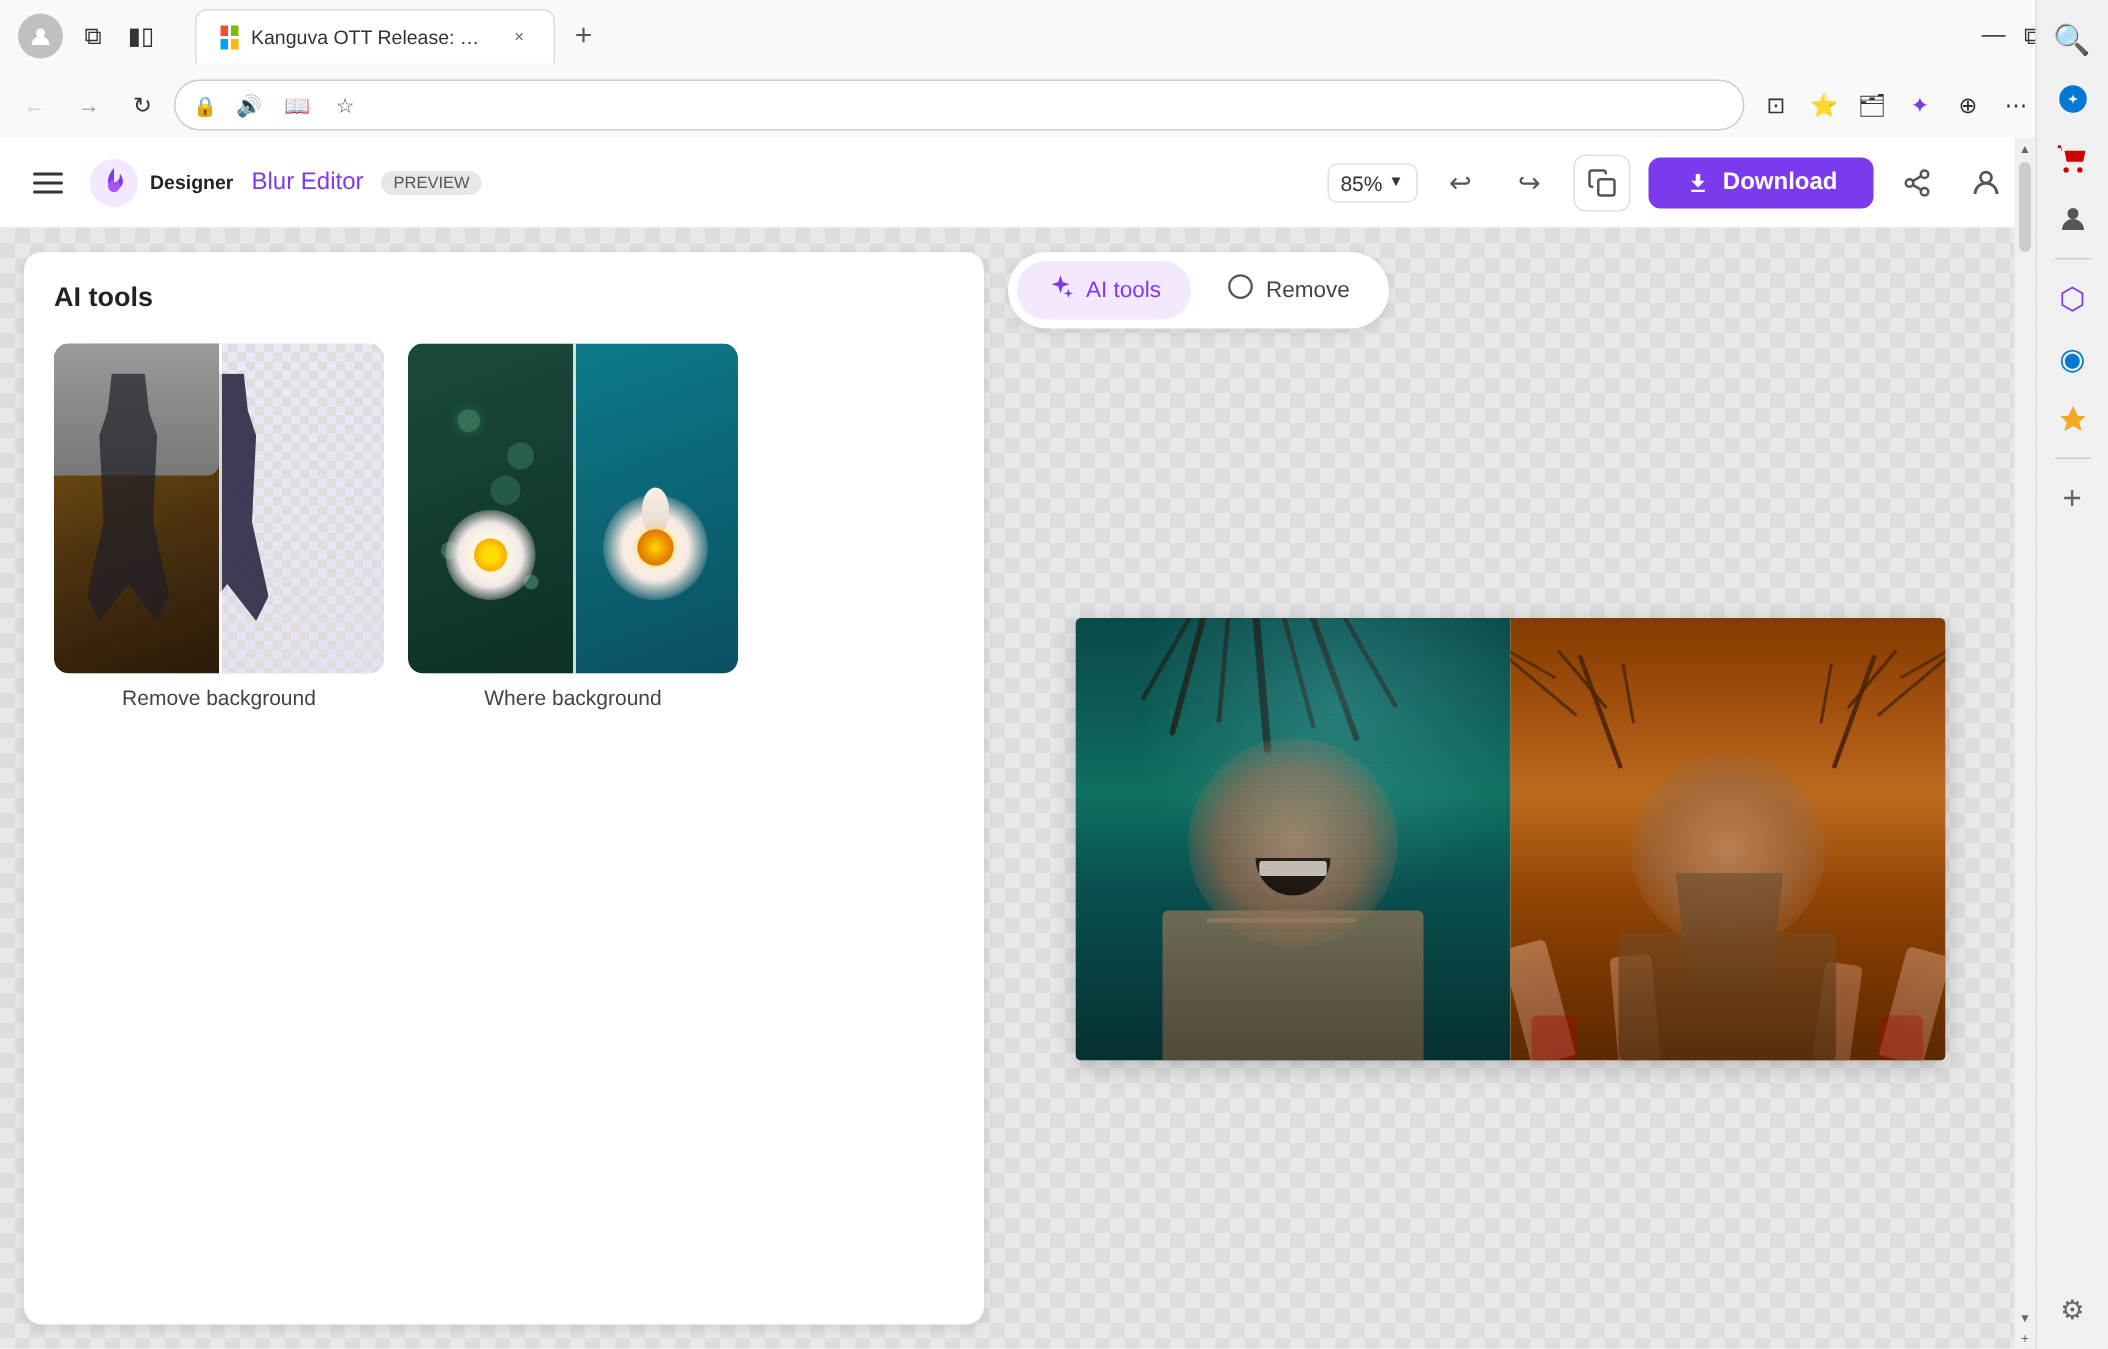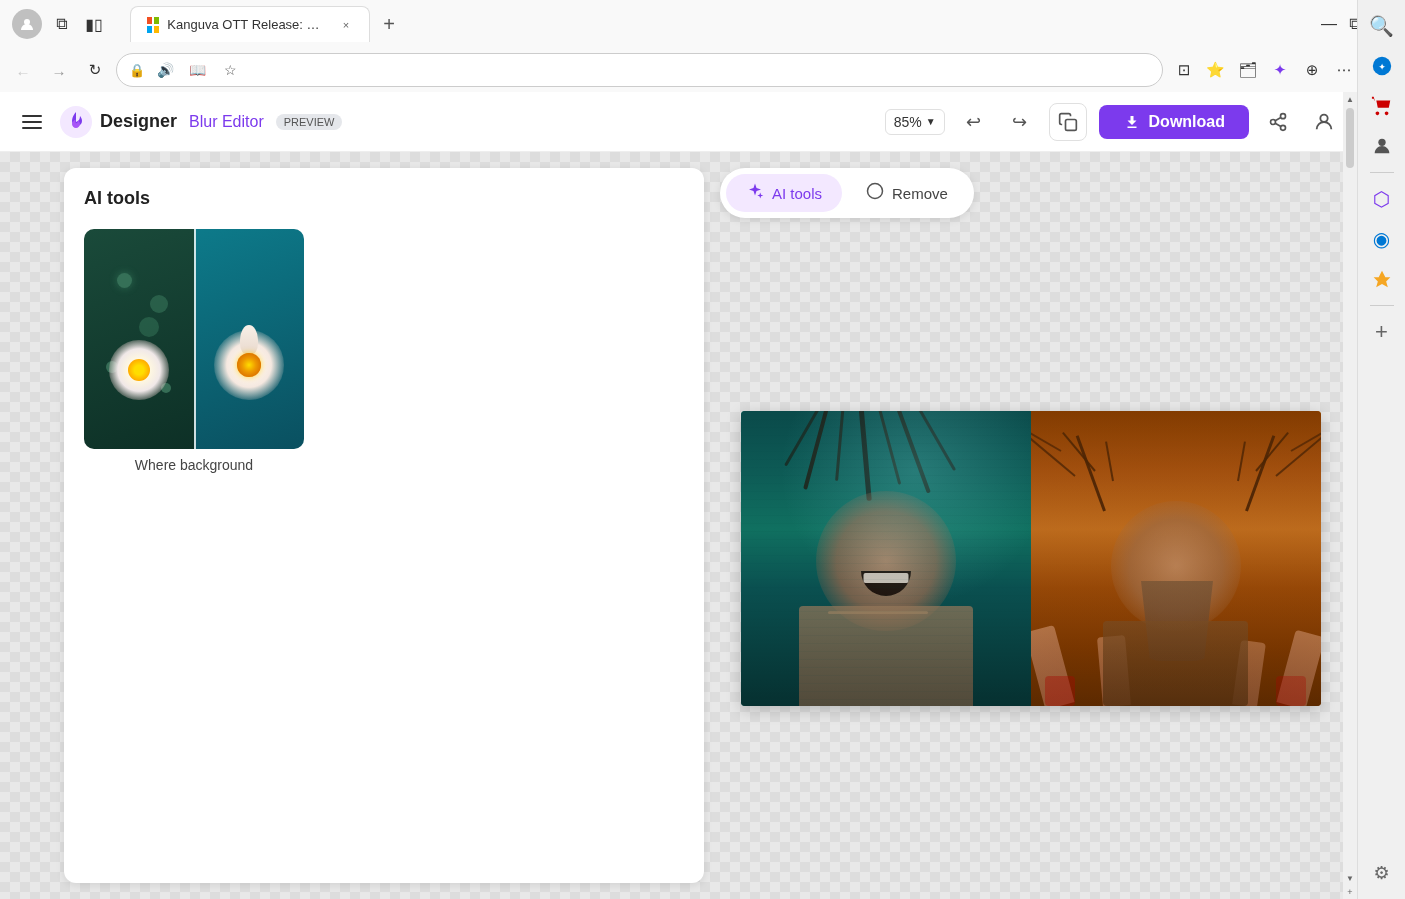--- a/index.html
+++ b/index.html
@@ -257,21 +257,21 @@
       align-items: center;
       gap: 8px;
     }
 
     .logo-icon {
       width: 32px;
       height: 32px;
     }
 
     .designer-brand {
-      font-size: 18px;
+      font-size: 13px;
       font-weight: 600;
       color: #222;
     }
 
     .image-editor-label {
       font-size: 16px;
       color: #7c3aed;
       font-weight: 500;
     }
 
@@ -360,21 +360,20 @@
       flex: 1;
       overflow: hidden;
       background: #e8e8e8;
       background-image: 
         linear-gradient(45deg, #ddd 25%, transparent 25%),
         linear-gradient(-45deg, #ddd 25%, transparent 25%),
         linear-gradient(45deg, transparent 75%, #ddd 75%),
         linear-gradient(-45deg, transparent 75%, #ddd 75%);
       background-size: 20px 20px;
       background-position: 0 0, 0 10px, 10px -10px, -10px 0px;
-      padding-left: 48px;
     }
 
     
     .left-panel {
       width: 640px;
       background: white;
       margin: 16px 0 16px 16px;
       border-radius: 12px;
       padding: 20px;
       box-shadow: 0 2px 8px rgba(0,0,0,0.1);
@@ -680,20 +679,44 @@
       </button>
     </div>
 
     <div class="main-content">
 
       <div class="left-panel">
         <h2 class="panel-title">AI tools</h2>
 
         <div class="tool-cards">
 
+          <div class="tool-card">
+            <div class="tool-card-image">
+
+              <div style="width:100%; height:100%; display:flex; position:relative;">
+
+                <div style="width:50%; height:100%; background:linear-gradient(160deg,#8b6914 0%,#6b4a10 30%,#4a3010 60%,#2a1a08 100%); position:relative; overflow:hidden;">
+
+                  <div style="position:absolute; top:0; left:0; right:0; height:40%; background:linear-gradient(180deg,#9a9a9a 0%,#787878 100%); border-radius: 0 0 8px 0;"></div>
+
+                  <div style="position:absolute; top:20px; left:20%; width:50%; height:75%; background:rgba(30,30,40,0.7); border-radius:4px 4px 0 0; clip-path: polygon(30% 0%,70% 0%,75% 15%,85% 25%,80% 60%,100% 90%,85% 100%,50% 85%,15% 100%,0% 90%,20% 60%,15% 25%,25% 15%);"></div>
+                </div>
+
+                <div style="width:50%; height:100%; background:linear-gradient(160deg,#ede8f5 0%,#e8e0f0 100%); position:relative; overflow:hidden;">
+
+                  <div style="position:absolute; inset:0; background-image: linear-gradient(45deg,#ddd 25%,transparent 25%),linear-gradient(-45deg,#ddd 25%,transparent 25%),linear-gradient(45deg,transparent 75%,#ddd 75%),linear-gradient(-45deg,transparent 75%,#ddd 75%); background-size:12px 12px; background-position:0 0,0 6px,6px -6px,-6px 0;"></div>
+
+                  <div style="position:absolute; top:20px; left:-20%; width:50%; height:75%; background:rgba(30,30,60,0.85); border-radius:4px 4px 0 0; clip-path: polygon(30% 0%,70% 0%,75% 15%,85% 25%,80% 60%,100% 90%,85% 100%,50% 85%,15% 100%,0% 90%,20% 60%,15% 25%,25% 15%);"></div>
+                </div>
+
+                <div style="position:absolute; top:0; left:50%; width:2px; height:100%; background:rgba(255,255,255,0.8);"></div>
+              </div>
+            </div>
+            <span class="tool-card-label">Remove background</span>
+          </div>
 
           <div class="tool-card">
             <div class="tool-card-image">
 
               <div style="width:100%; height:100%; display:flex; position:relative;">
 
                 <div style="width:50%; height:100%; background:linear-gradient(160deg,#1a4a3a 0%,#0d3026 100%); overflow:hidden; position:relative;">
 
                   <div style="position:absolute; inset:0;">
                     <div style="position:absolute; top:20%; left:30%; width:15px; height:15px; border-radius:50%; background:rgba(100,180,140,0.4); box-shadow:0 0 8px rgba(100,200,150,0.3);"></div>

